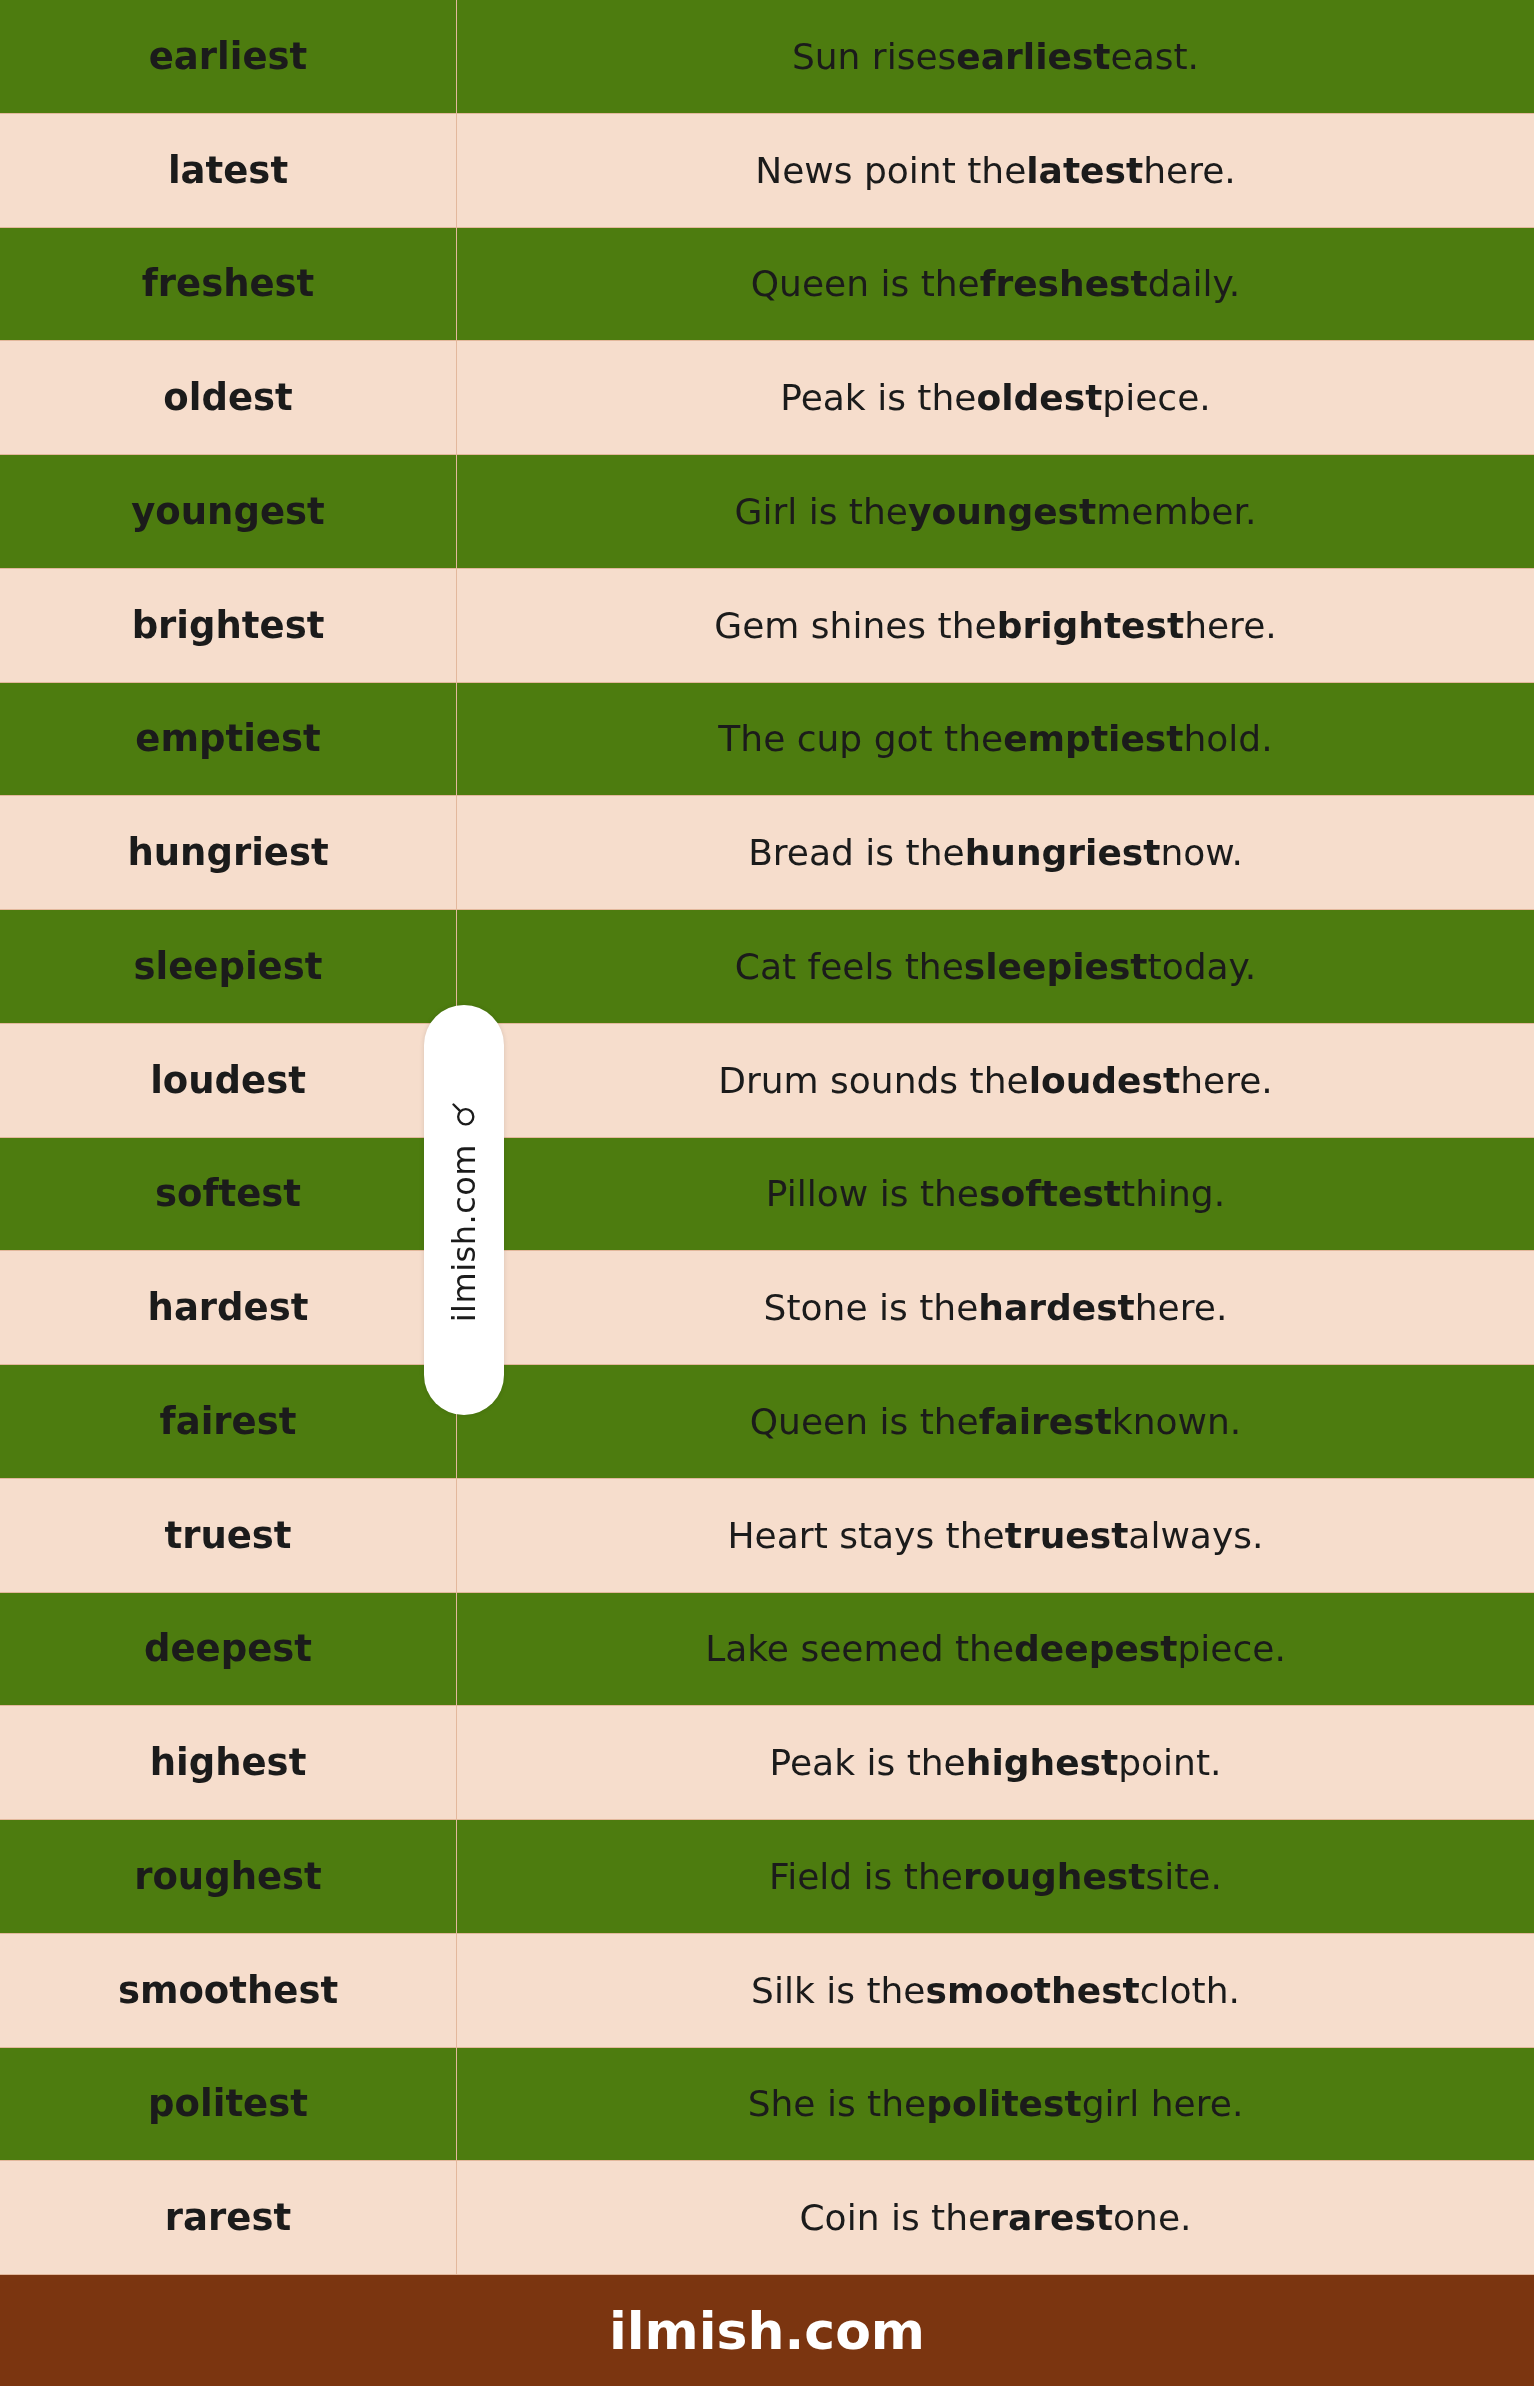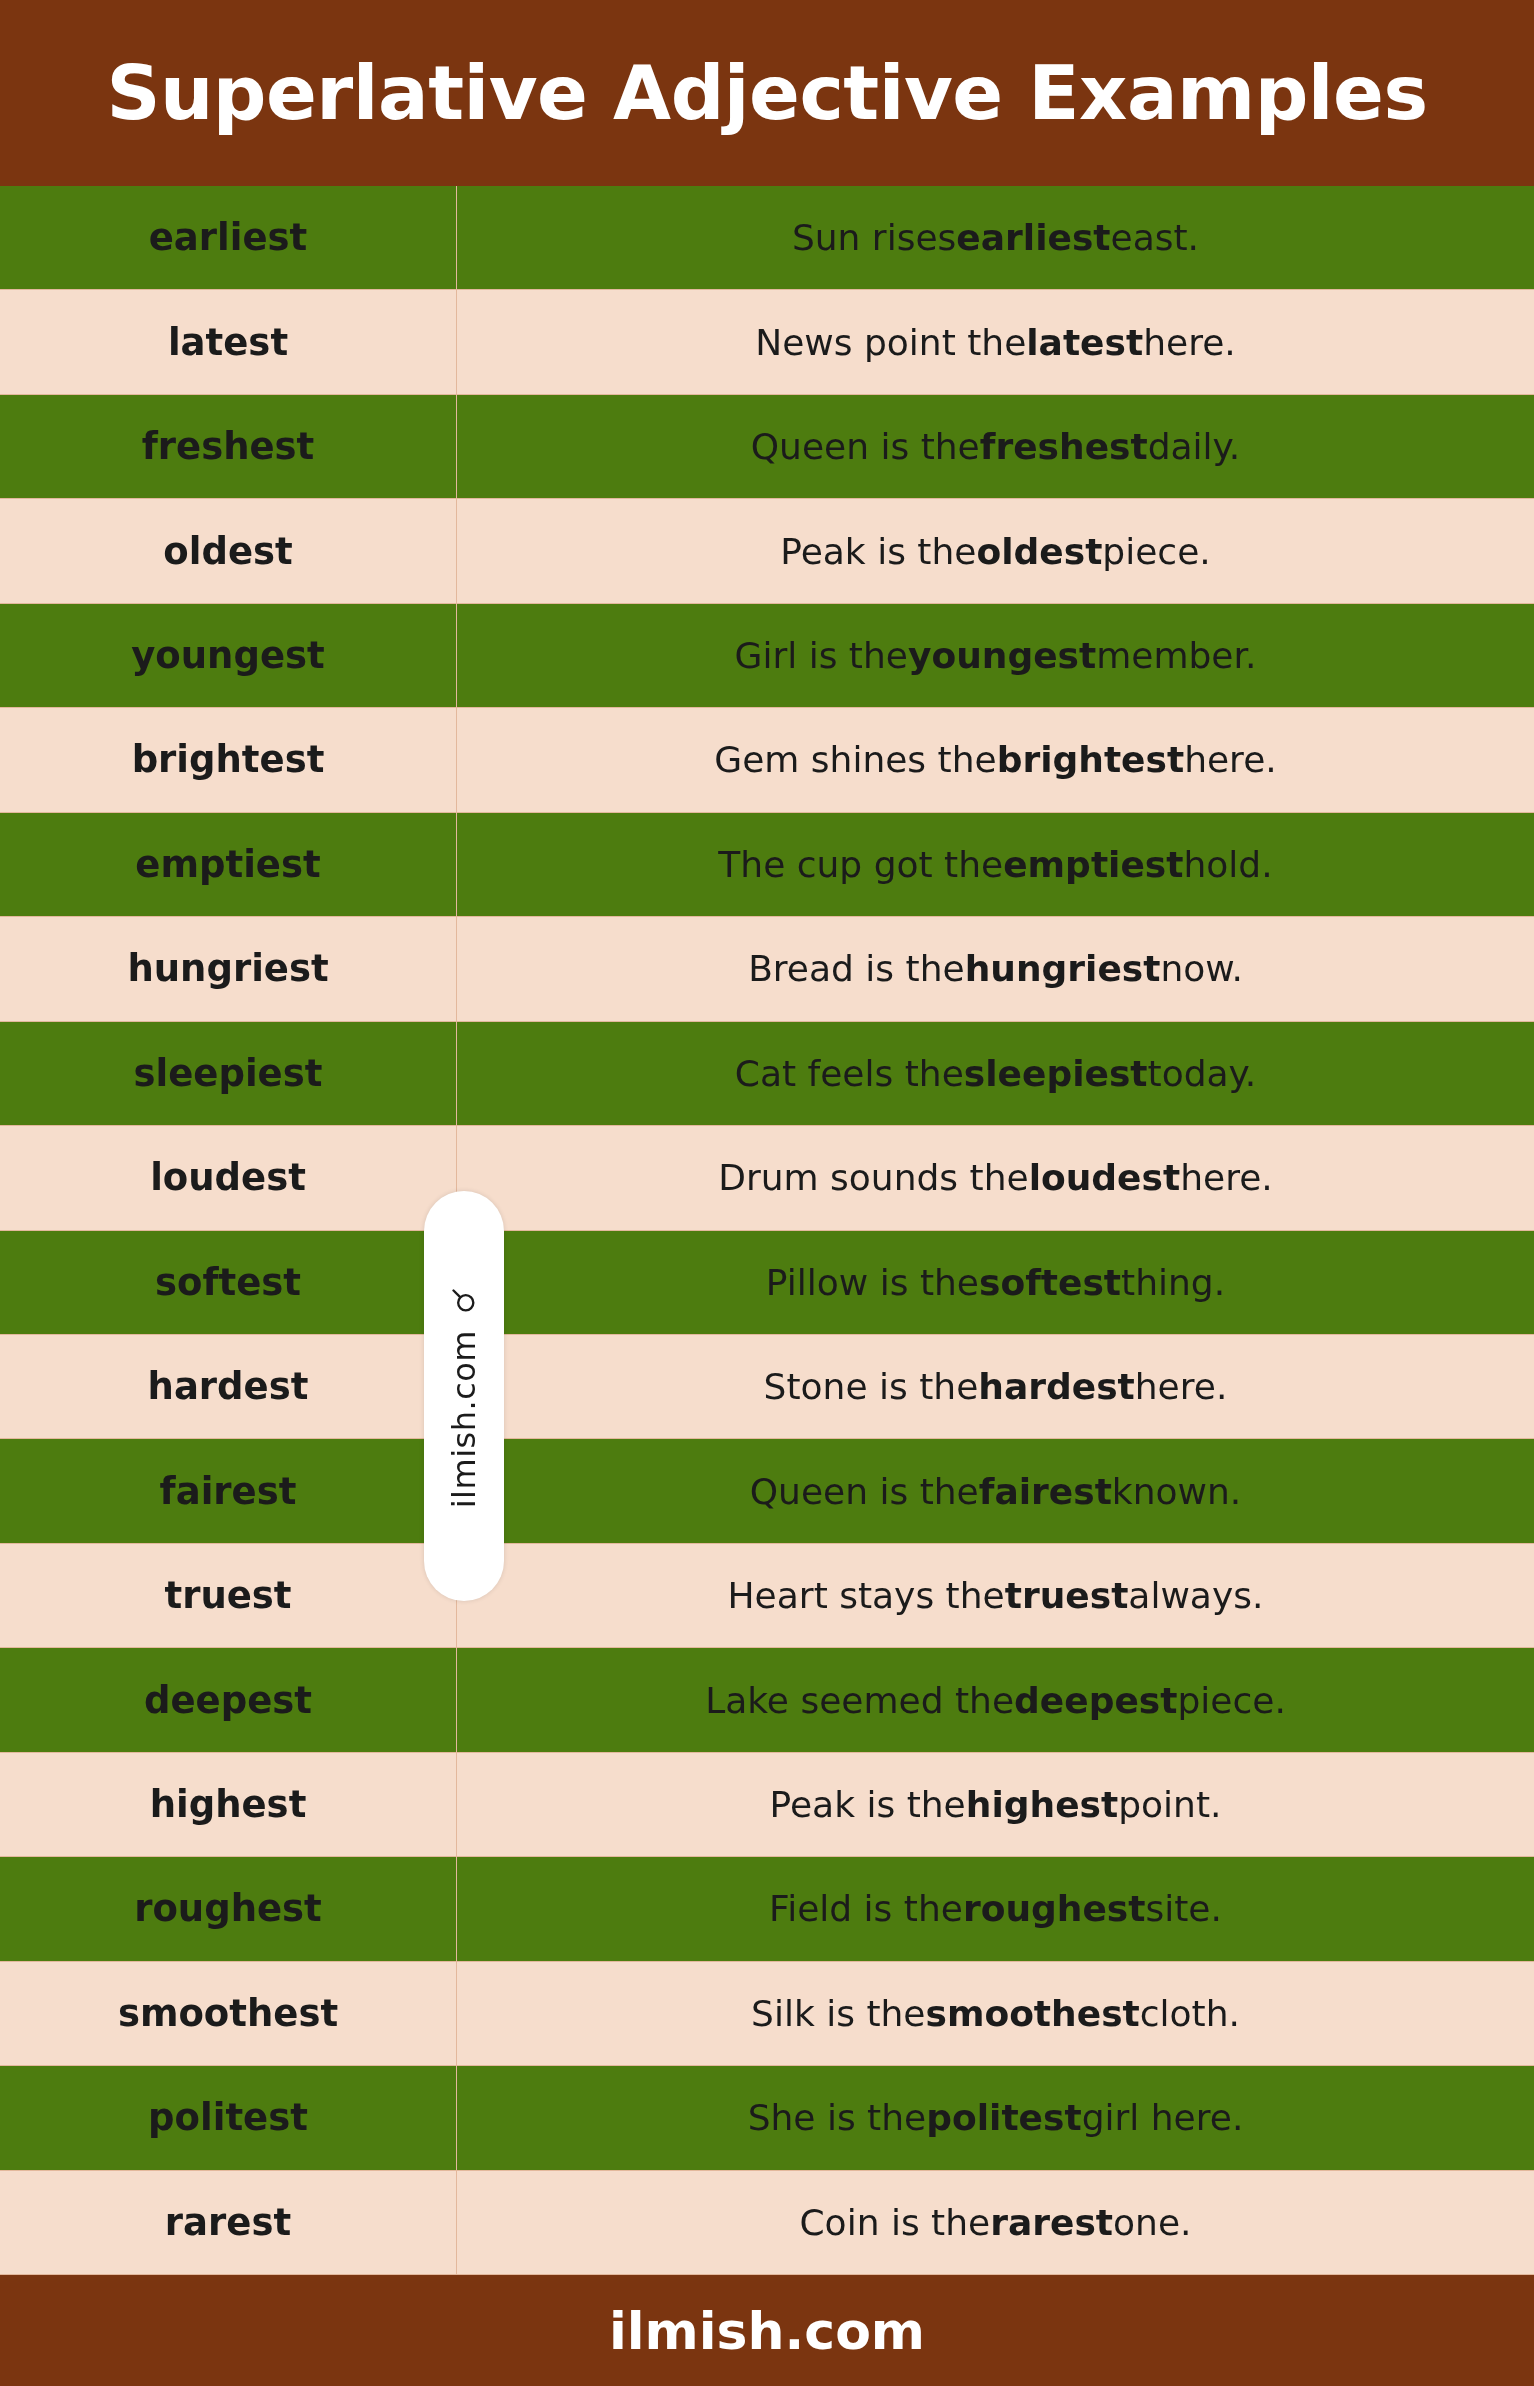--- a/index.html
+++ b/index.html
@@ -122,21 +122,20 @@
   .wm-icon {
     transform: rotate(180deg);
     margin-bottom: 5.6px;
   }
 </style>
 </head>
 <body>
 
 <div class="poster">
 
-  <div class="header">Superlative Adjective Examples</div>
 
   <div class="table-wrap">
 
     <div class="row">
         <div class="cell-word">earliest</div>
         <div class="cell-sentence">
           <span>Sun rises </span>
           <b>earliest</b>
           <span> east.</span>
         </div>

